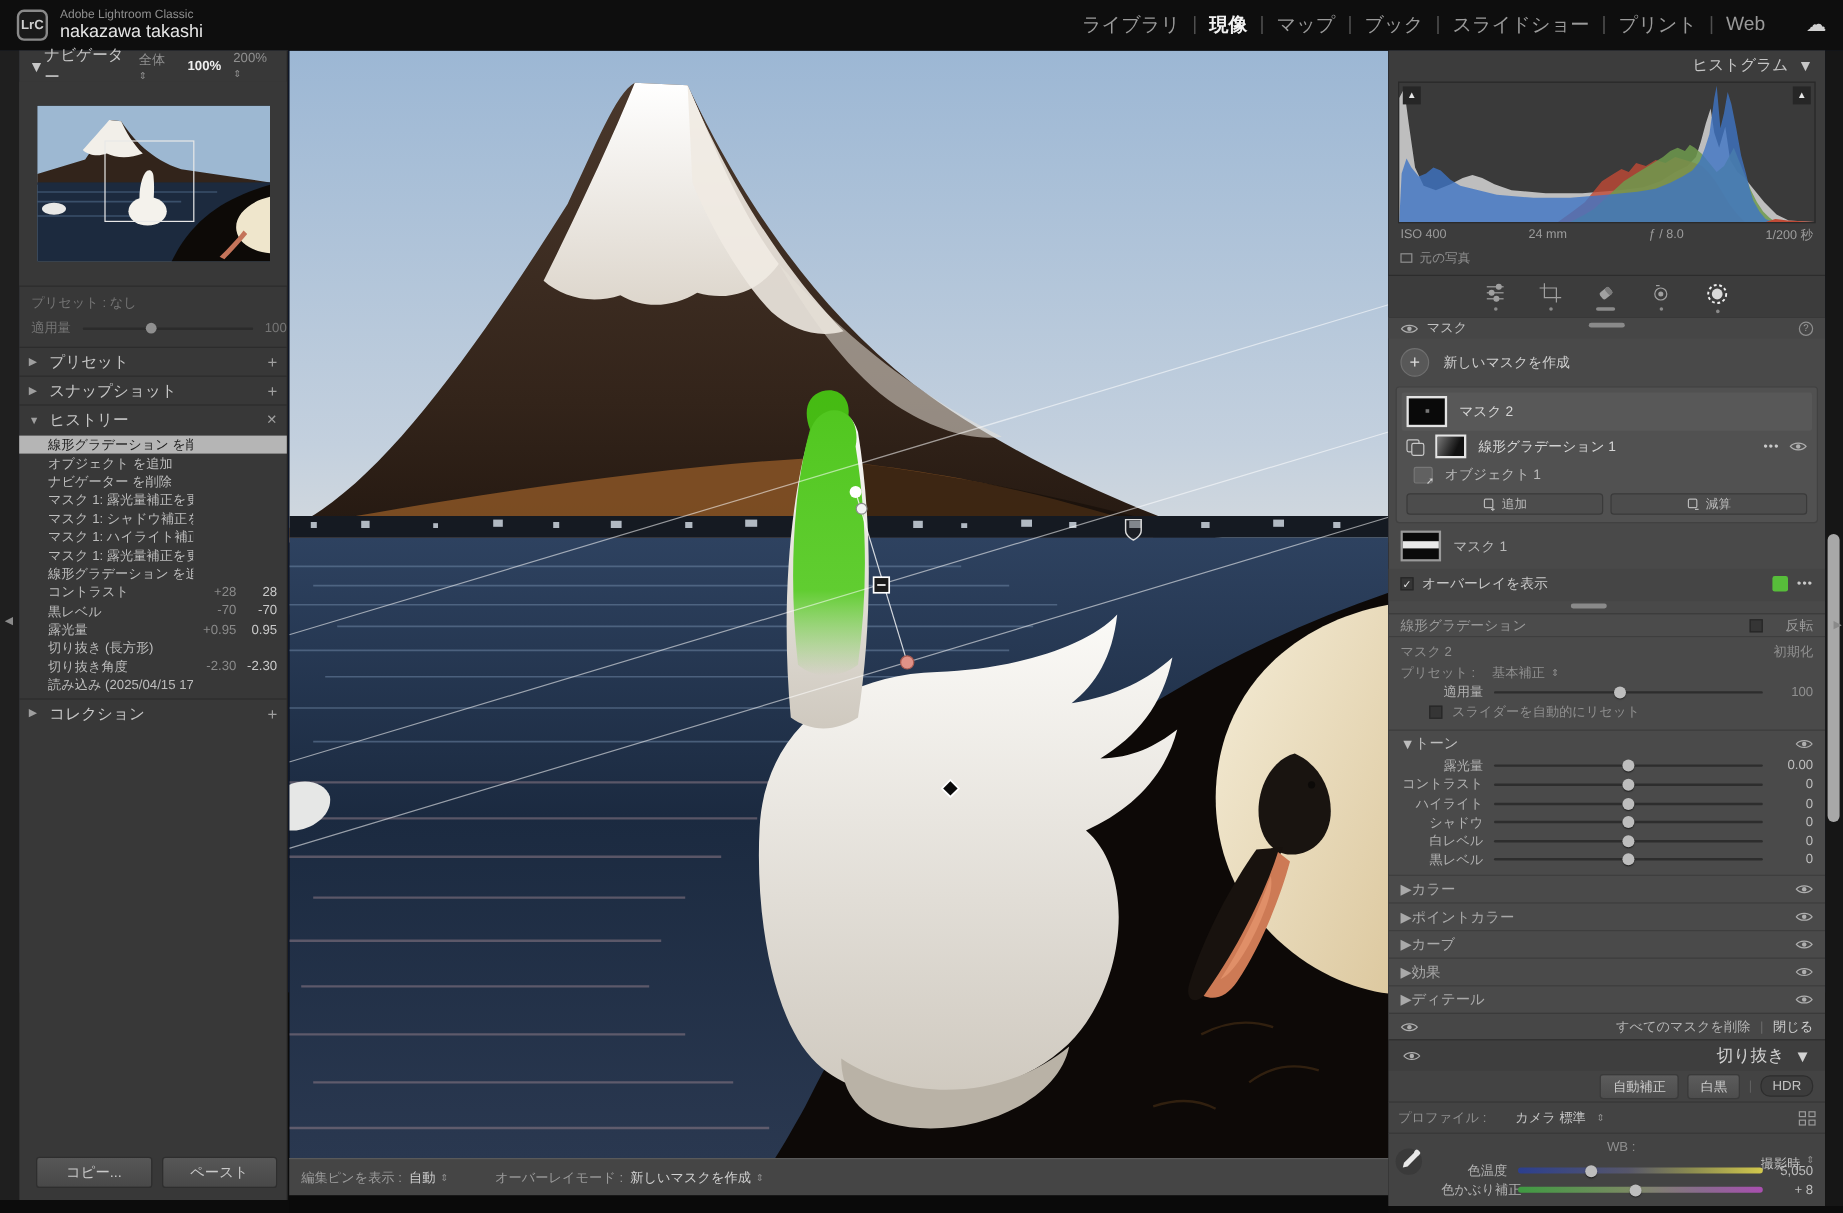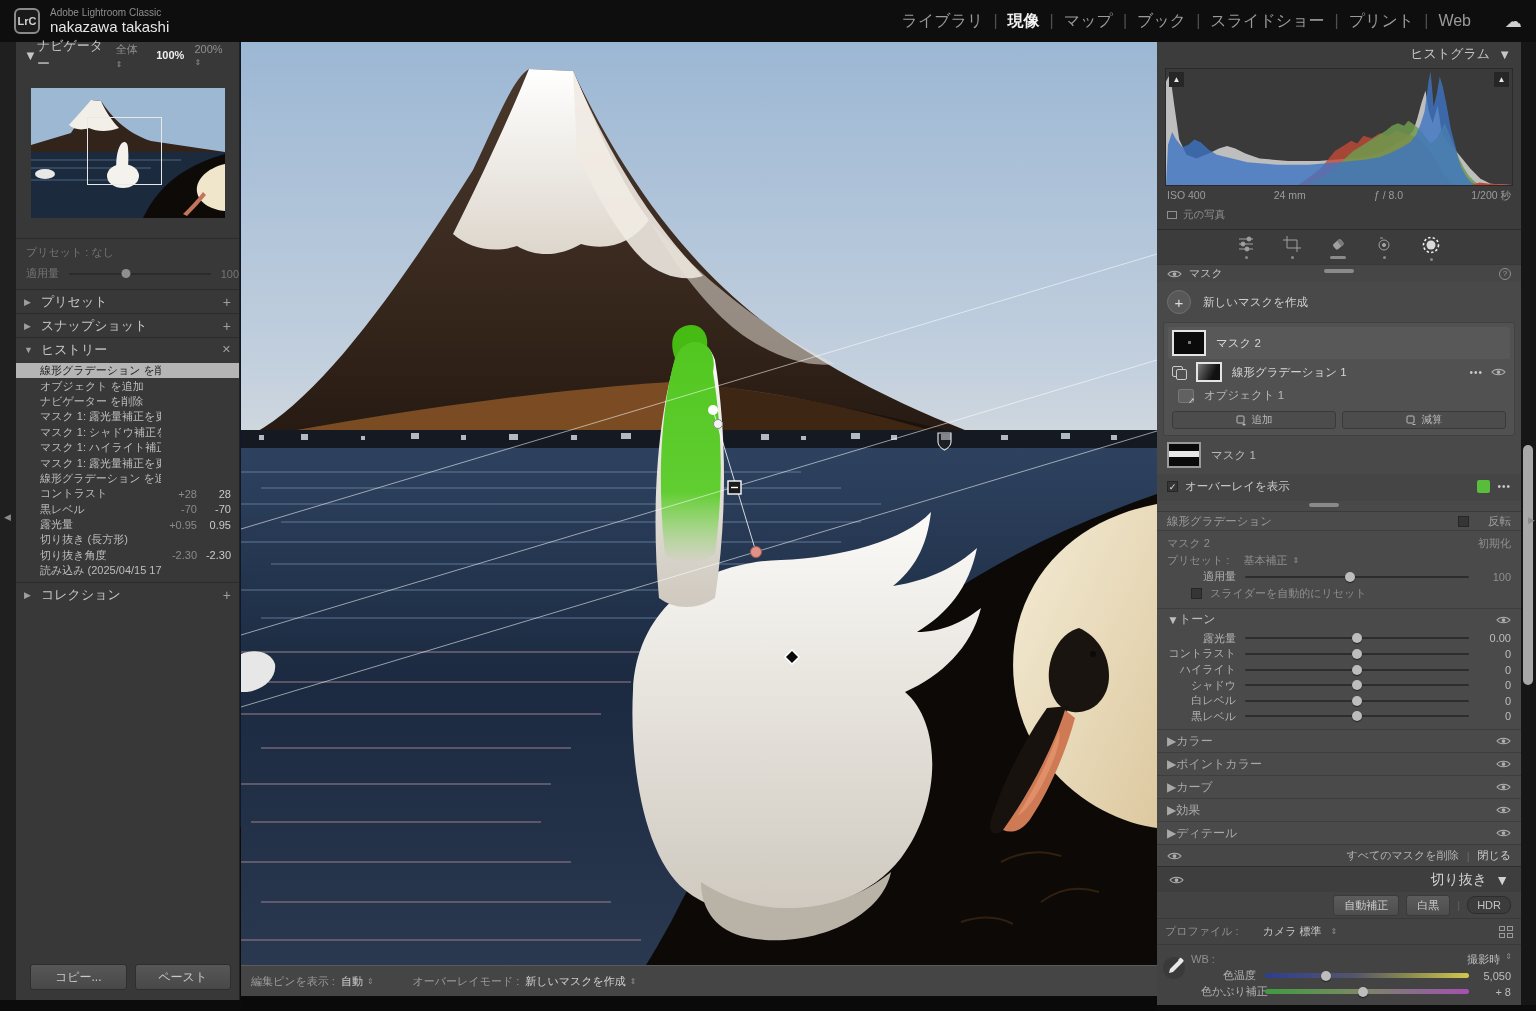--- a/index.html
+++ b/index.html
@@ -142,21 +142,21 @@
   .basic-seg { display:flex; align-items:center; justify-content:flex-end; gap:7px; height:26px; padding:0 10px; background:#434343; font-size:11px; }
   .seg-btn { background:linear-gradient(#5c5c5c,#4d4d4d); border:1px solid #3a3a3a; border-radius:3px; color:#cccccc; padding:2px 10px; }
   .hdr-btn { background:#3c3c3c; border:1px solid #2d2d2d; border-radius:8px; color:#c2c2c2; padding:2px 9px; }
   .profile-row { display:flex; align-items:center; height:26px; padding:0 8px; background:#434343; border-top:1px solid #393939; font-size:11px; color:#8f8f8f; }
   .profile-row b { color:#c6c6c6; font-weight:normal; margin:0 4px 0 24px; }
   .grid-icon { margin-left:auto; display:grid; grid-template-columns:6px 6px; grid-gap:2px; }
   .grid-icon span { width:6px; height:5px; border:1px solid #9a9a9a; }
   .wb-block { display:flex; padding:5px 0 6px 0; background:#434343; border-top:1px solid #393939; }
   .dropper { width:34px; display:flex; align-items:flex-start; justify-content:center; padding-top:6px; }
   .wb-rows { flex:1; }
-  .wb-top { display:flex; align-items:center; height:18px; padding:0 10px 0 0; font-size:11px; color:#8f8f8f; }
+  .wb-top { display:flex; align-items:center; height:18px; padding:0 10px 0 0; font-size:11px; color:#8f8f8f;flex-direction:column; }
   .wb-top .right { margin-left:auto; color:#c0c0c0; display:flex; gap:5px; }
   .temp-track { background:linear-gradient(90deg,#2c3f8f,#56566a 45%,#8a8a50 70%,#d2c84c); }
   .tint-track { background:linear-gradient(90deg,#3f9a42,#7a8a62 45%,#8a6a8f 75%,#a94fb0); }
 
   .eye { display:inline-flex; }
   .lbl-bright { color:#d0d0d0; }
 </style>
 </head>
 <body>
 

